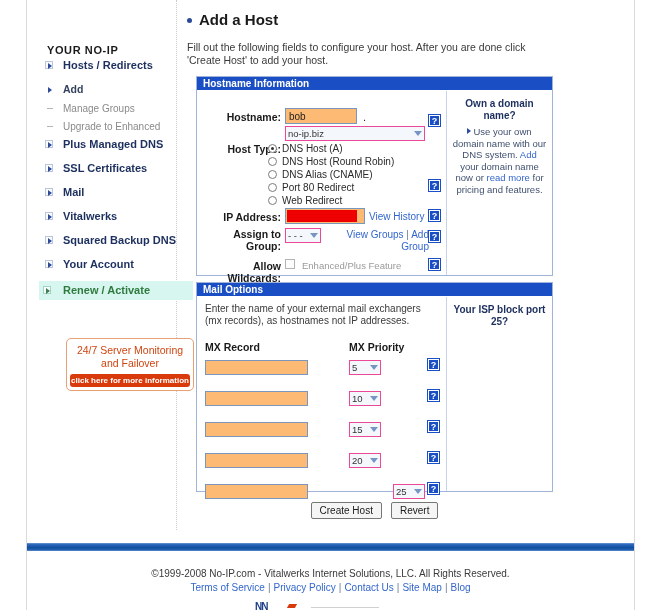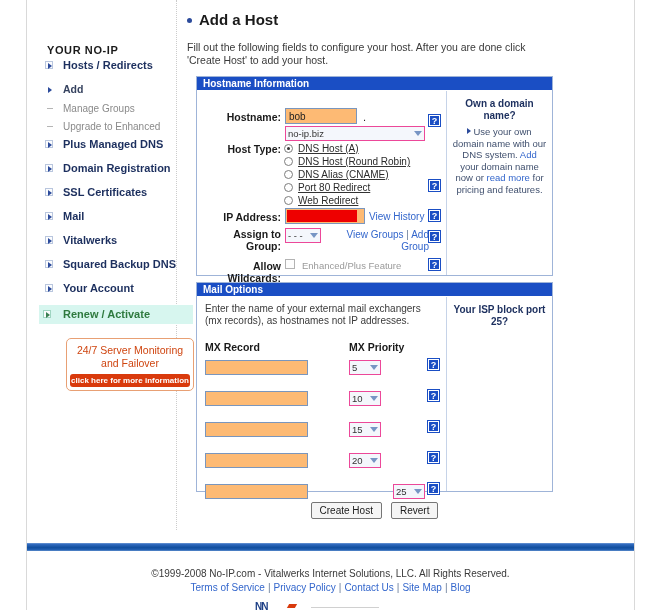--- a/index.html
+++ b/index.html
@@ -481,24 +481,20 @@
       <a class="nav-item sub-dash">
         <span class="bullet-dash"></span>
         <span>Upgrade to Enhanced</span>
       </a>
       <a class="nav-item top">
         <span class="bullet-sq"></span>
         <span>Plus Managed DNS</span>
       </a>
       <a class="nav-item top">
         <span class="bullet-sq"></span>
-        <span>Domain Registration</span>
-      </a>
-      <a class="nav-item top">
-        <span class="bullet-sq"></span>
         <span>SSL Certificates</span>
       </a>
       <a class="nav-item top">
         <span class="bullet-sq"></span>
         <span>Mail</span>
       </a>
       <a class="nav-item top">
         <span class="bullet-sq"></span>
         <span>Vitalwerks</span>
       </a>
@@ -537,21 +533,21 @@
           <div class="flabel" style="left:8px; top:20px; width:76px;">Hostname:</div>
           <input class="ftxt" type="text" style="position: absolute; left: 88px; top: 17px; width: 72px;" value="bob">
           <div style="position:absolute; left:166px; top:20px; font-size:11px; color:#222;">.</div>
           <div class="fsel" style="position:absolute; left:88px; top:35px; width:140px;">
             <span>no-ip.biz</span>
             <span class="arrow"></span>
           </div>
           <div class="helpbtn" style="left:232px; top:24px;">?</div>
 
           <div class="flabel" style="left:8px; top:52px; width:76px;">Host Type:</div>
-          <div style="position:absolute; left:87px; top:51px; width:150px;text-decoration:underline;">
+          <div style="position:absolute; left:71px; top:51px; width:150px;">
             <div class="radio-opt">
               <span class="radio-dot on"></span>
               <span>DNS Host (A)</span>
             </div>
             <div class="radio-opt">
               <span class="radio-dot"></span>
               <span>DNS Host (Round Robin)</span>
             </div>
             <div class="radio-opt">
               <span class="radio-dot"></span>

